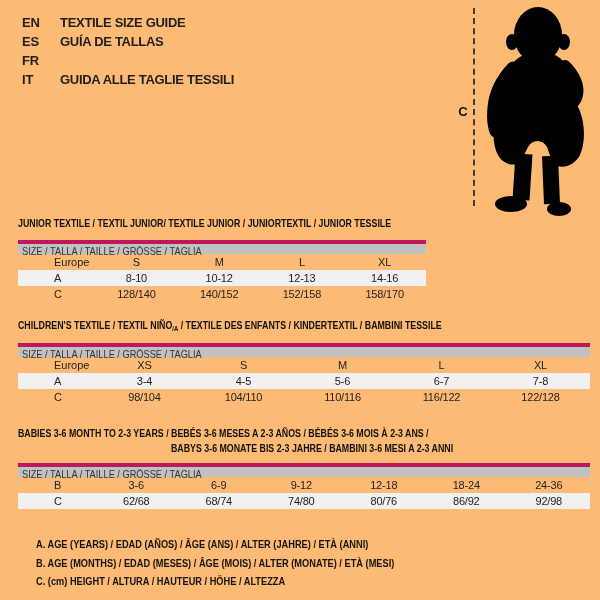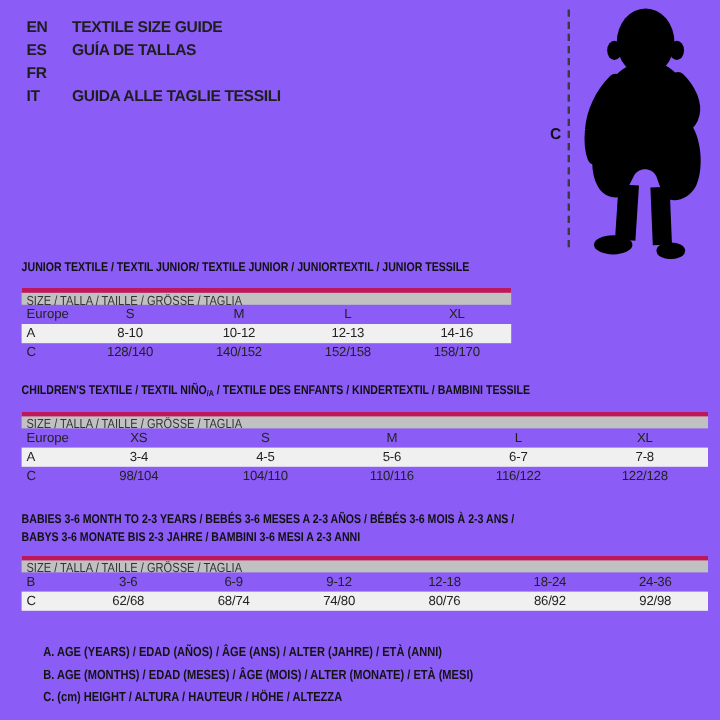--- a/index.html
+++ b/index.html
@@ -1,21 +1,21 @@
 <!DOCTYPE html>
 <html><head>
 <meta charset="utf-8">
 <style>
   html,body { margin:0; padding:0; }
   body {
     width:600px; height:600px; background:#ffffff;
     font-family:"Liberation Sans", sans-serif; color:#1e1e1e;
     -webkit-font-smoothing:antialiased;
   }
-  .page { position:relative; width:600px; height:600px; overflow:hidden; background:#8b5cf6; }
+  .page { position:relative; width:600px; height:600px; overflow:hidden; background:#fdba74; }
 
   
   .cond { display:inline-block; transform:scaleX(0.84); transform-origin:0 50%; white-space:nowrap; }
 
   
   .langs { position:absolute; left:22px; top:13px; }
   .lang-row { display:flex; height:19px; line-height:19px; }
   .lang-code { width:38px; font-weight:bold; font-size:13px; letter-spacing:-0.2px; }
   .lang-title { font-weight:bold; font-size:13px; letter-spacing:-0.3px; }
 
@@ -32,21 +32,21 @@
   .sec-title .sub { font-size:7px; vertical-align:-2px; }
 
   
   .sizetable { position:absolute; left:18px; }
   .t-narrow { width:408px; }
   .t-wide   { width:572px; }
   .bar { height:14px; line-height:14px; background:#c1c1c1; border-top:4px solid #be185d;
          font-size:11px; color:#333; padding-left:4px; box-sizing:border-box; }
   .trow { display:flex; height:16px; line-height:16px; font-size:11px; color:#222; }
   .trow.alt { background:#f0f0f0; }
-  .lbl { width:45px; padding-left:4px; box-sizing:border-box; text-align:left; }
+  .lbl { width:45px; padding-left:4px; box-sizing:border-box; text-align:left;margin-left:32px; }
   .val { flex:1 1 0; text-align:center; letter-spacing:-0.2px; }
 
   
   .footnotes { position:absolute; left:36px; top:535px; }
   .footnote { height:18.5px; line-height:18.5px; font-size:11px; font-weight:bold; color:#131313; }
 </style>
 </head>
 <body>
 
 <div class="page">
@@ -156,21 +156,21 @@
     <div class="trow">
       <span class="lbl">C</span>
       <span class="val">98/104</span>
       <span class="val">104/110</span>
       <span class="val">110/116</span>
       <span class="val">116/122</span>
       <span class="val">122/128</span>
     </div>
   </div>
 
-  <div class="sec-title" style="top:426px;">
+  <div class="sec-title" style="top:426px;text-align:right;">
     <div><span class="cond">BABIES 3-6 MONTH TO 2-3 YEARS / BEBÉS 3-6 MESES A 2-3 AÑOS / BÉBÉS 3-6 MOIS À 2-3 ANS /</span></div>
     <div><span class="cond">BABYS 3-6 MONATE BIS 2-3 JAHRE / BAMBINI 3-6 MESI A 2-3 ANNI</span></div>
   </div>
   <div class="sizetable t-wide" style="top:463px;">
     <div class="bar">
       <span class="cond">SIZE / TALLA / TAILLE / GRÖSSE / TAGLIA</span>
     </div>
     <div class="trow">
       <span class="lbl">B</span>
       <span class="val">3-6</span>

